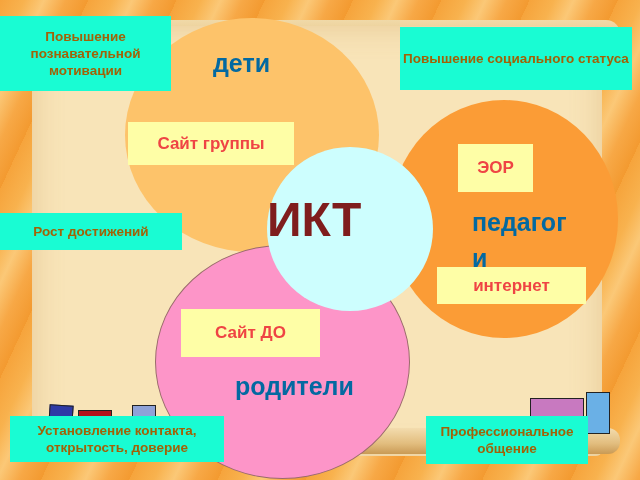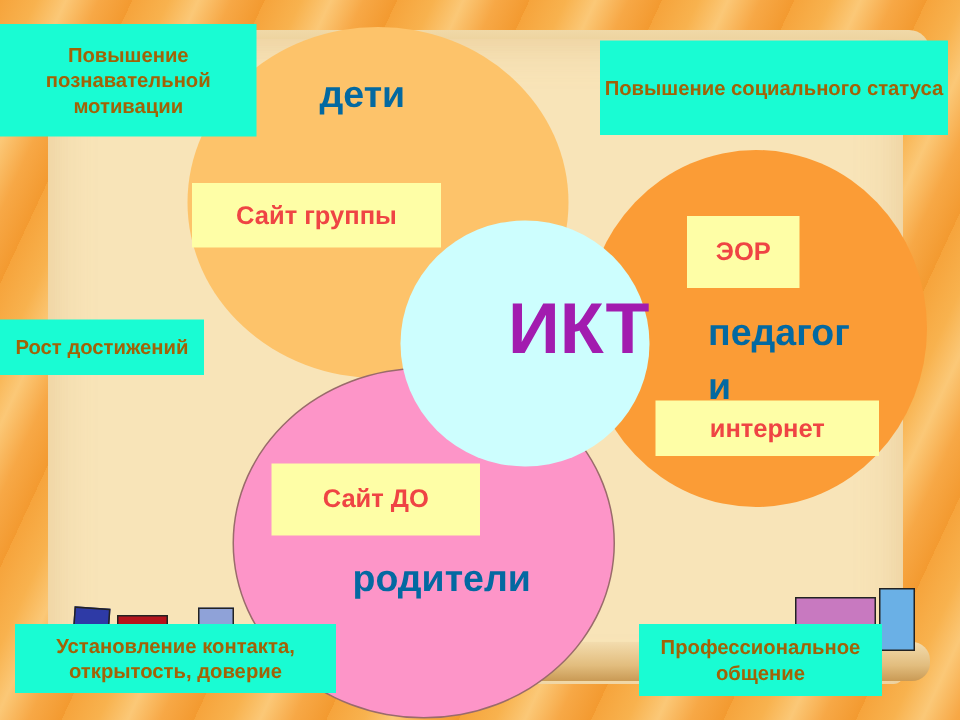--- a/index.html
+++ b/index.html
@@ -11,21 +11,21 @@
   .scroll-top { position:absolute; left:20px; top:20px; width:600px; height:34px; border-radius:14px;
                 background: linear-gradient(#f0d9a8, #e9c88c 60%, #d8ab66); }
   .scroll-bottom { position:absolute; left:10px; top:428px; width:610px; height:26px; border-radius:12px;
                    background: linear-gradient(#f3dcae, #e2bd7e 60%, #c99a55); }
   .circle { position:absolute; border-radius:50%; }
   .c-kids { left:125px; top:18px; width:254px; height:234px; background:#fdc36a; }
   .c-teach { left:390px; top:100px; width:228px; height:238px; background:#fb9c36; }
   .c-parents { left:155px; top:245px; width:255px; height:234px; background:#fd95c8; border:1px solid #9a6b6b; box-sizing:border-box; }
   .c-ict { left:267px; top:147px; width:166px; height:164px; background:#cdfefe; }
   .lbl-blue { position:absolute; color:#0369a1; font-weight:bold; font-size:25px; white-space:nowrap; }
-  .ict-label { position:absolute; left:267px; top:190px; width:166px; text-align:right; color:#a21caf; font-weight:bold; font-size:48px; line-height:60px; }
+  .ict-label { position:absolute; left:267px; top:190px; width:166px; text-align:left; color:#7f1d1d; font-weight:bold; font-size:48px; line-height:60px; }
   .tag { position:absolute; background:#fefea6; color:#ef4444; font-weight:bold; font-size:17px; display:flex; align-items:center; justify-content:center; box-sizing:border-box; }
   .note { position:absolute; background:#19fcd3; color:#a16207; font-weight:bold; font-size:13.5px; line-height:17px; text-align:center; display:flex; align-items:center; justify-content:center; box-sizing:border-box; }
   .book { position:absolute; }
 </style>
 </head>
 <body>
 
 <div class="bg"></div>
 <div class="scroll-top"></div>
 <div class="scroll"></div>
@@ -48,15 +48,15 @@
 <div class="lbl-blue" style="left:235px;top:372px;">родители</div>
 <div class="ict-label">ИКТ</div>
 
 <div class="tag" style="left:128px;top:122px;width:166px;height:43px;">Сайт группы</div>
 <div class="tag" style="left:458px;top:144px;width:75px;height:48px;">ЭОР</div>
 <div class="tag" style="left:437px;top:267px;width:149px;height:37px;">интернет</div>
 <div class="tag" style="left:181px;top:309px;width:139px;height:48px;">Сайт ДО</div>
 
 <div class="note" style="left:0;top:16px;width:171px;height:75px;">Повышение познавательной мотивации</div>
 <div class="note" style="left:400px;top:27px;width:232px;height:63px;">Повышение социального статуса</div>
-<div class="note" style="left:0;top:213px;width:136px;height:37px;">Рост достижений</div>
+<div class="note" style="left:0;top:213px;width:182px;height:37px;">Рост достижений</div>
 <div class="note" style="left:10px;top:416px;width:214px;height:46px;">Установление контакта, открытость, доверие</div>
 <div class="note" style="left:426px;top:416px;width:162px;height:48px;">Профессиональное общение</div>
 
 </body></html>

